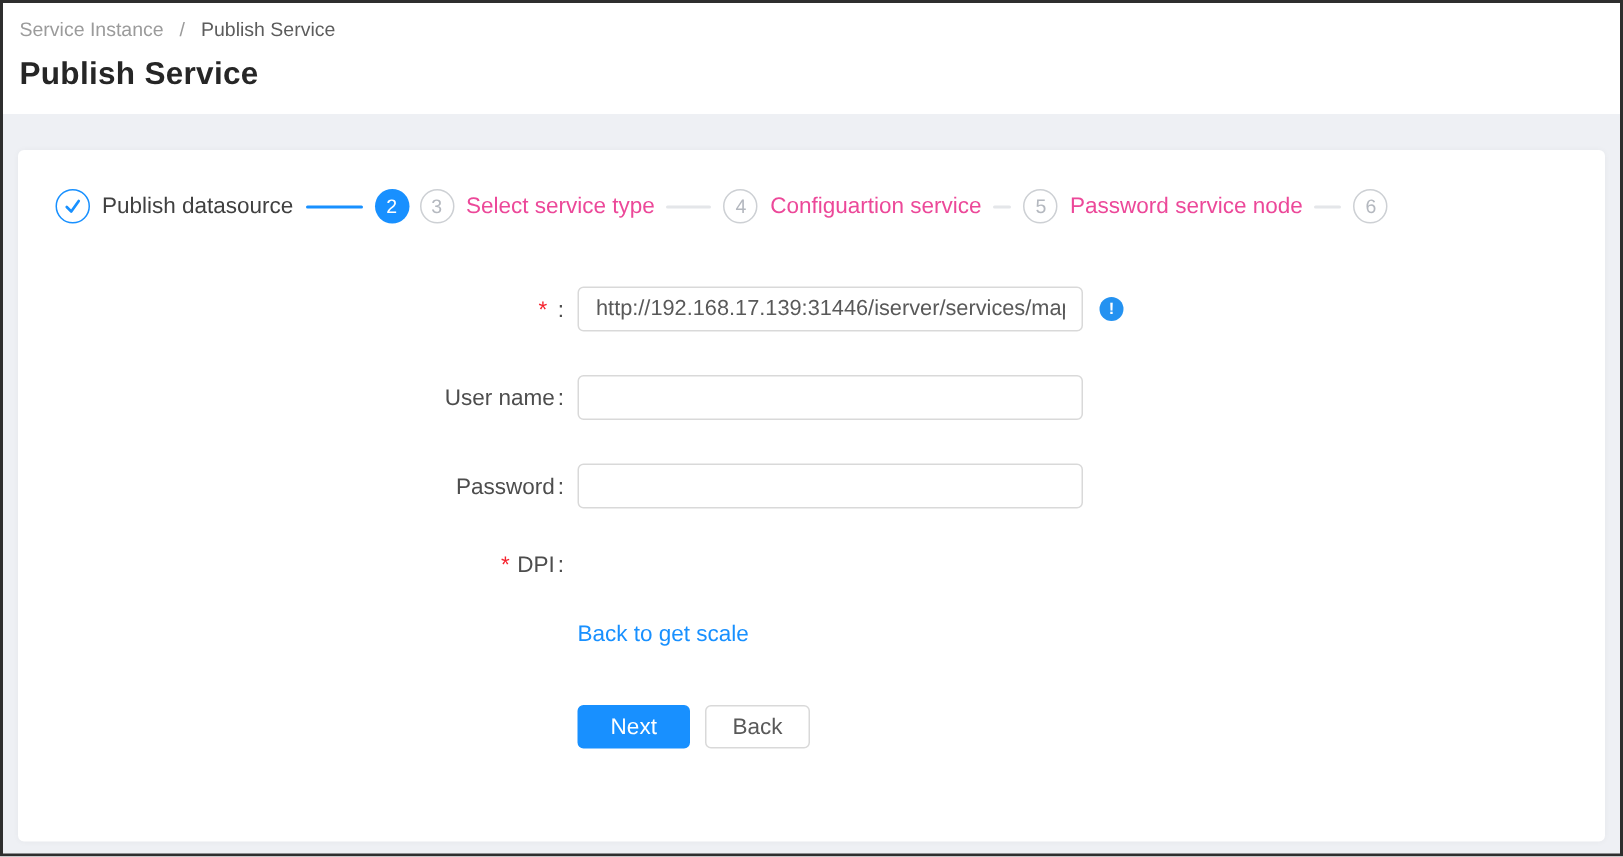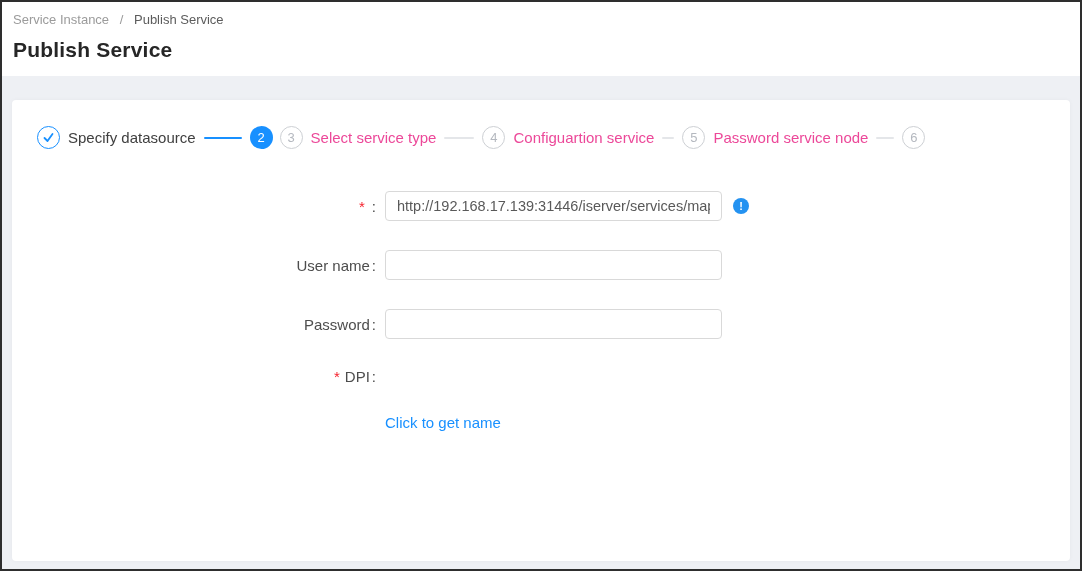--- a/index.html
+++ b/index.html
@@ -158,21 +158,21 @@
   <div class="card">
 
     <div class="stepper">
 
       <div class="step">
         <span class="circle done">
           <svg width="13" height="13" viewBox="0 0 13 13" aria-hidden="true">
             <polyline points="2.5,7 5.5,10 10.5,3" fill="none" stroke="#1890ff" stroke-width="1.8" stroke-linecap="round" stroke-linejoin="round"></polyline>
           </svg>
         </span>
-        <span class="slabel done">Specify datasource</span>
+        <span class="slabel done">Publish datasource</span>
       </div>
       <span class="conn blue"></span>
 
       <div class="step">
         <span class="circle active">2</span>
       </div>
       <span class="gap8"></span>
 
       <div class="step">
         <span class="circle pending">3</span>
@@ -231,19 +231,24 @@
       <div class="frow">
         <div class="lcell">
           <span class="req">*</span>
           <span>DPI</span>
           <span class="colon">:</span>
         </div>
       </div>
 
       <div class="frow row-link">
         <div class="lcell"></div>
-        <a class="scale-link">Click to get name</a>
-      </div>
-
+        <a class="scale-link">Back to get scale</a>
+      </div>
+
+      <div class="frow row-buttons">
+        <div class="lcell"></div>
+        <button class="btn primary">Next</button>
+        <button class="btn default">Back</button>
+      </div>
 
     </div>
   </div>
 </div>
 
 </body></html>

